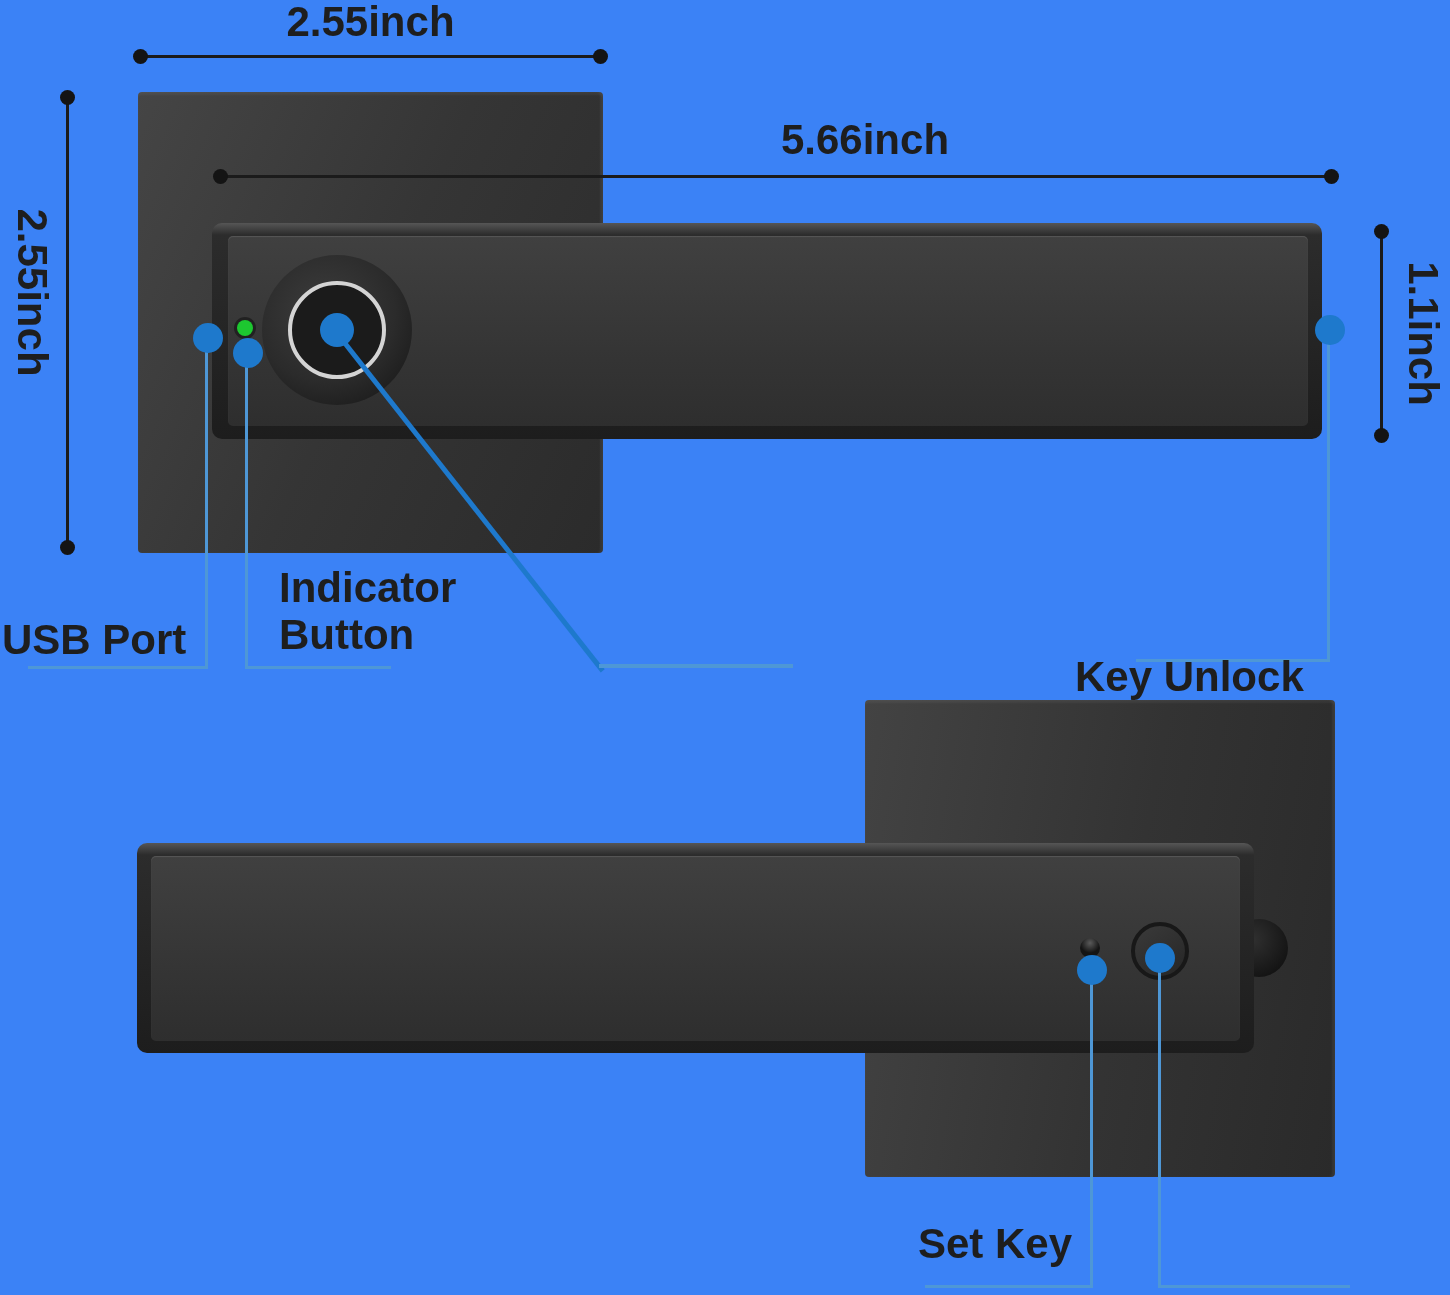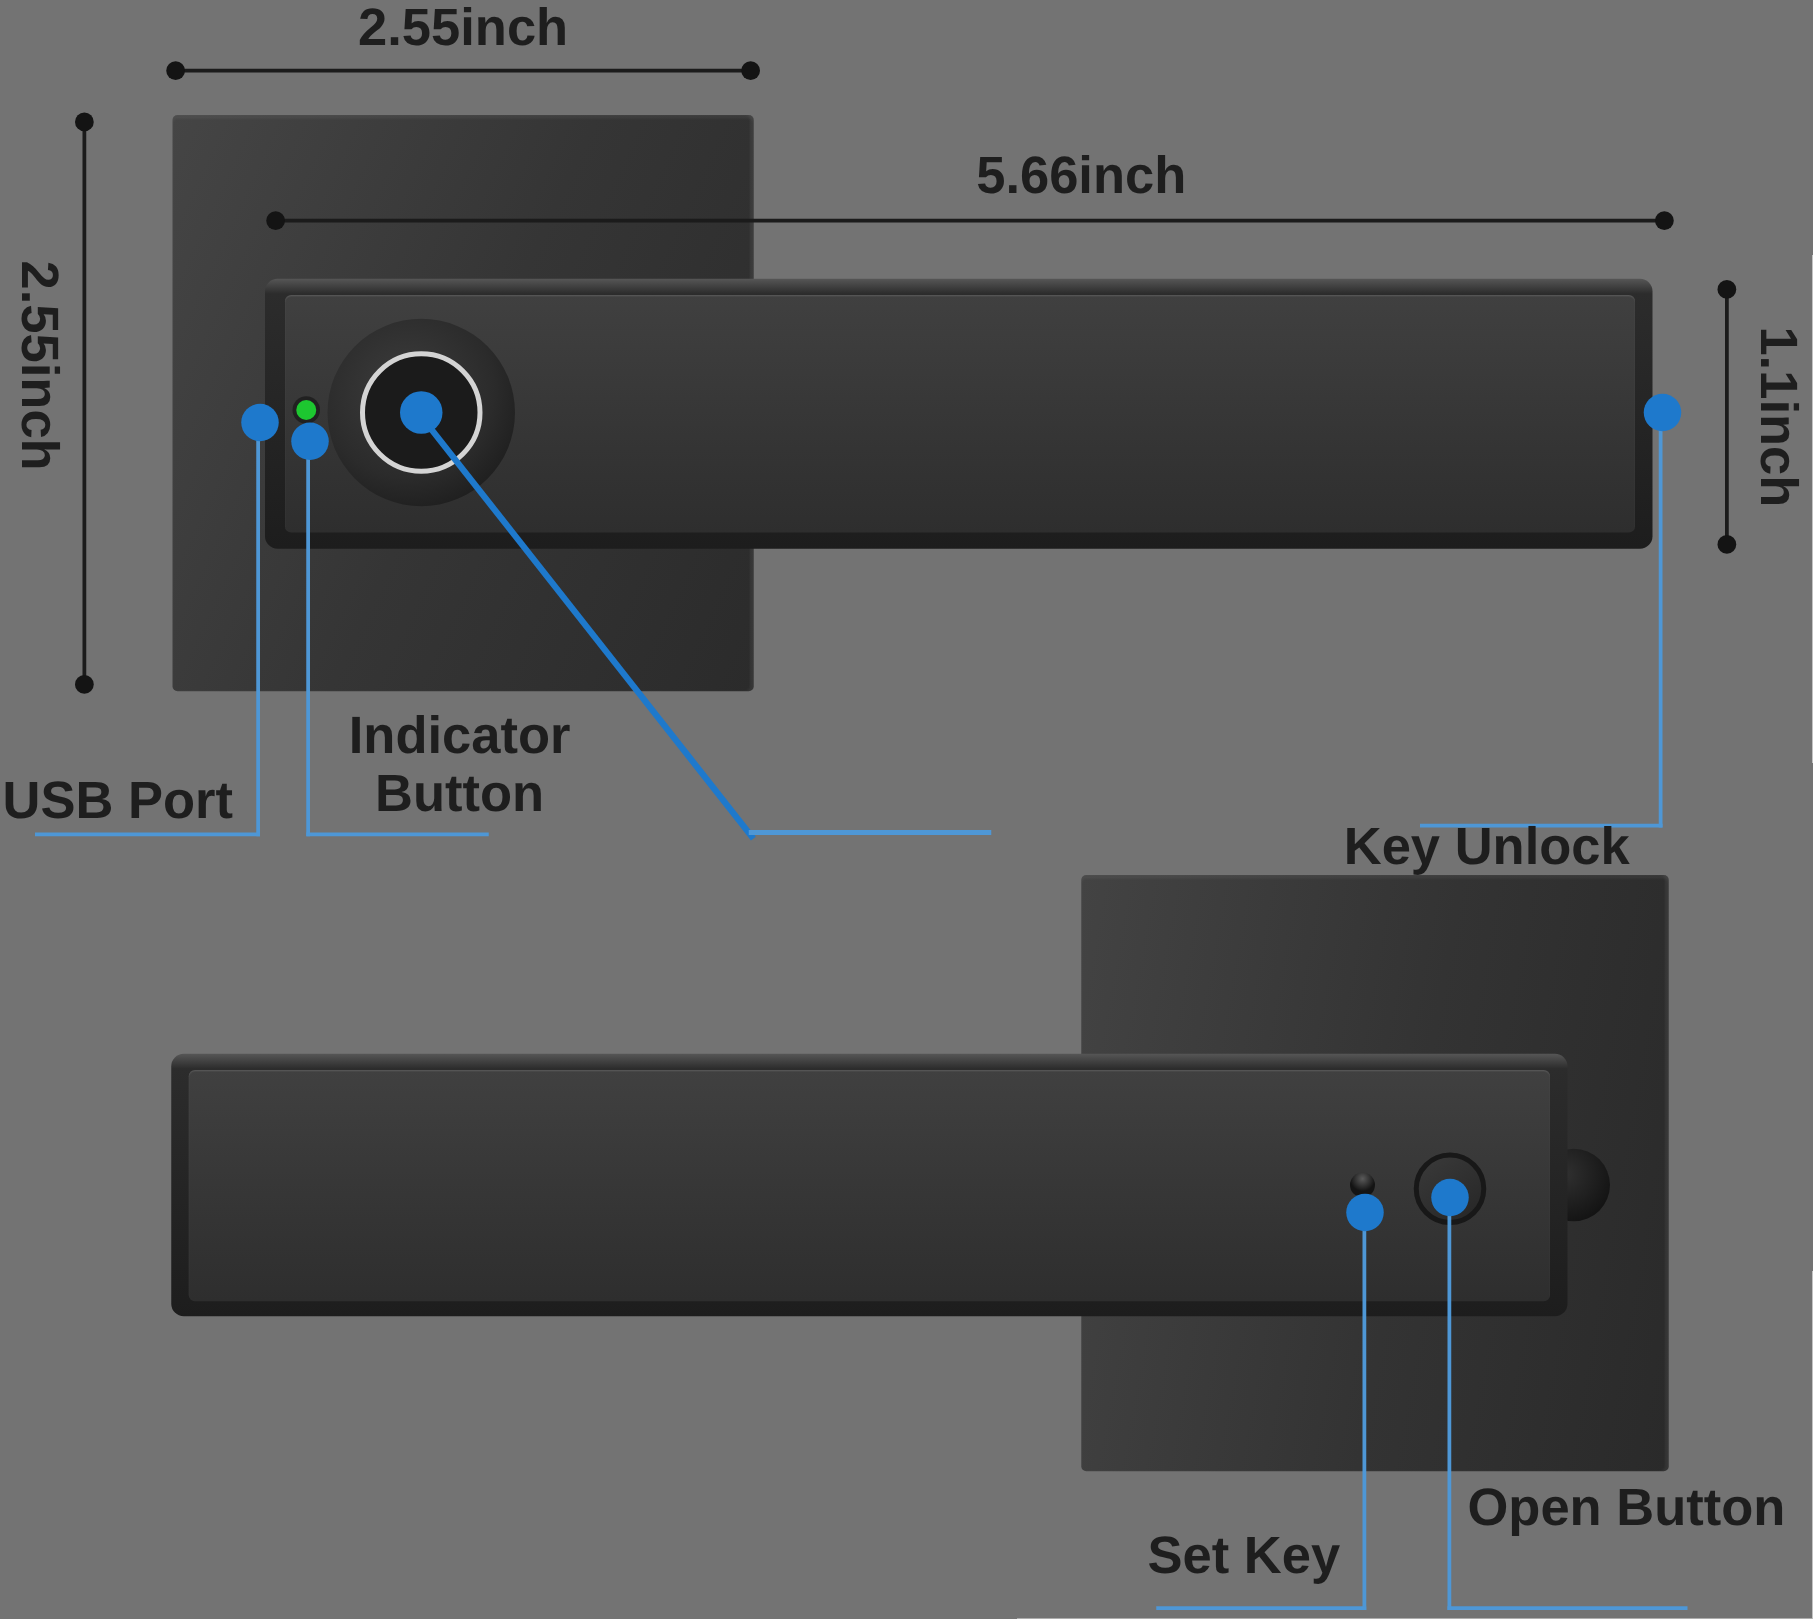--- a/index.html
+++ b/index.html
@@ -1,34 +1,34 @@
 <!DOCTYPE html>
 <html><head>
 <meta charset="utf-8">
 <style>
   * { box-sizing: border-box; }
   html, body { margin: 0; padding: 0; background: #ffffff; }
   #canvas {
     position: relative; width: 1450px; height: 1295px;
-    background: #737373; overflow: hidden;
+    background: #3b82f6; overflow: hidden;
     font-family: "Liberation Sans", sans-serif;
   }
   .abs { position: absolute; }
   
   .dim-h { position: absolute; height: 3px; background: #1b1b1b; }
   .dim-v { position: absolute; width: 3px; background: #1b1b1b; }
   .enddot { position: absolute; width: 15px; height: 15px; border-radius: 50%; background: #141414; }
   .dim-h .enddot { top: -6px; }
   .dim-h .enddot.a { left: -5px; }
   .dim-h .enddot.b { right: -5px; }
   .dim-v .enddot { left: -6px; }
   .dim-v .enddot.a { top: -5px; }
   .dim-v .enddot.b { bottom: -5px; }
   
-  .lbl { position: absolute; font-size: 42px; font-weight: 600; color: #1e1e1e; line-height: 47px; white-space: nowrap; text-align: center; }
+  .lbl { position: absolute; font-size: 42px; font-weight: 600; color: #1e1e1e; line-height: 47px; white-space: nowrap; }
   .lbl.center { text-align: center; }
   .vlbl { transform: rotate(90deg); }
   .lbl span { display: block; }
   
   .leader { position: absolute; background: #4e97d6; }
   .leader.thick { background: #1e79cc; }
   .bluedot { position: absolute; width: 30px; height: 30px; border-radius: 50%; background: #1e79cc; }
   
   .plate {
     position: absolute; border-radius: 4px;
@@ -135,16 +135,15 @@
 
   <div class="leader" style="left:1158px; top:970px; width:3px; height:318px;"></div>
   <div class="leader" style="left:1158px; top:1285px; width:192px; height:3px;"></div>
 
   <div class="bluedot" style="left:1077px; top:955px;"></div>
   <div class="bluedot" style="left:1145px; top:943px;"></div>
 
   <div class="lbl" style="left:897px; top:1220px;margin-left:21px;">Set Key</div>
 
   <div class="lbl" style="left:1174px; top:1182px;">
-    <span>Open Button</span>
   </div>
 
 </div>
 
 </body></html>

